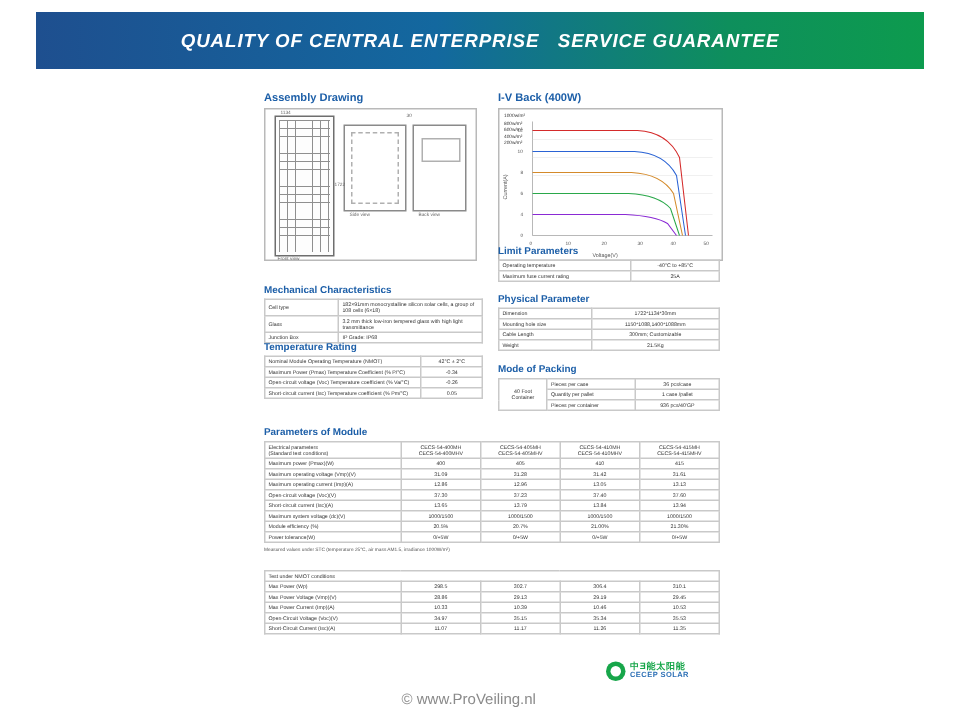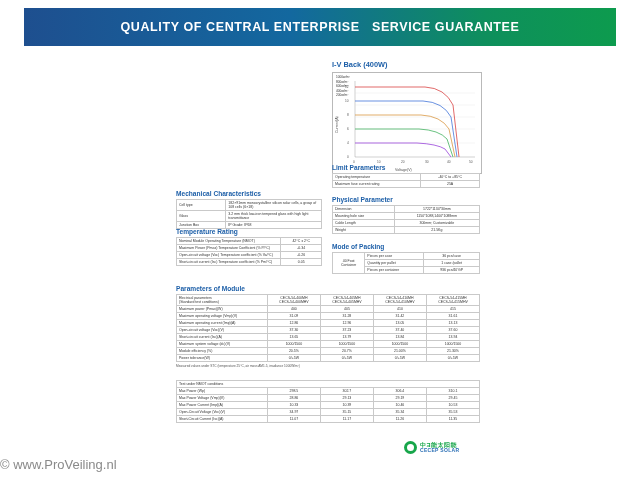--- a/index.html
+++ b/index.html
@@ -3,21 +3,21 @@
 <meta charset="utf-8">
 <style>
   html,body{margin:0;padding:0;background:#ffffff;}
   body{width:640px;height:480px;font-family:"Liberation Sans",sans-serif;color:#222;overflow:hidden;}
   .page{position:relative;width:640px;height:480px;background:#fff;}
 
   
   .banner{
     position:absolute;left:24px;top:8px;width:592px;height:38px;
     background:linear-gradient(90deg,#1e4f8f 0%,#13689f 45%,#0e8f5c 78%,#0d9b4e 100%);
-    display:flex;align-items:center;justify-content:center;
+    display:flex;align-items:center;justify-content:center;font-style:italic;
   }
   .banner-title{
     color:#fff;font-size:12.5px;font-weight:bold;letter-spacing:.6px;white-space:pre;
   }
 
   
   .sec-h{color:#1d5fa8;font-size:6.6px;font-weight:bold;margin:0 0 2px 0;}
   .sec-h.big{font-size:7.4px;}
 
   
@@ -61,31 +61,48 @@
   .note{font-size:3.2px;color:#555;margin-top:1.5px;}
 
   
   .footer{position:absolute;left:0;right:0;bottom:0;height:52px;background:#fff;}
   .logo{position:absolute;left:404px;bottom:26px;display:flex;align-items:center;gap:3px;}
   .logo-mark{width:13px;height:13px;border-radius:50%;background:#17a64a;position:relative;}
   .logo-mark:after{content:"";position:absolute;left:3px;top:3px;width:7px;height:7px;border-radius:50%;background:#fff;}
   .logo-txt{display:flex;flex-direction:column;line-height:1.05;}
   .logo-cn{font-size:6px;color:#17a64a;font-weight:bold;letter-spacing:.5px;}
   .logo-en{font-size:5px;color:#2b6fb5;font-weight:bold;letter-spacing:.3px;}
-  .watermark{position:absolute;left:0;right:15px;bottom:8px;font-size:13px;color:#8a8a8a;}
+  .watermark{position:absolute;left:0;right:15px;bottom:8px;text-align:center;font-size:10px;color:#8a8a8a;}
 </style>
 </head>
 <body>
 
 <div class="page">
 
   <div class="banner">
     <div class="banner-title">QUALITY OF CENTRAL ENTERPRISE   SERVICE GUARANTEE</div>
   </div>
 
+  <div class="assembly">
+    <div class="sec-h big">Assembly Drawing</div>
+    <div class="draw-box">
+      <div class="panel-front">
+        <div class="grid"></div>
+      </div>
+      <div class="lbl" style="left:8px;top:97px;">Front view</div>
+      <div class="side-view"></div>
+      <div class="lbl" style="left:56px;top:68px;">Side view</div>
+      <div class="back-view"></div>
+      <div class="lbl" style="left:102px;top:68px;">Back view</div>
+      <div class="lbl" style="left:10px;top:0px;">1134</div>
+      <div class="lbl" style="left:46px;top:48px;">1722</div>
+      <div class="lbl" style="left:94px;top:2px;">30</div>
+      <div class="panel-bottom" style="top:auto;"></div>
+    </div>
+  </div>
 
   <div class="ivwrap">
     <div class="sec-h big">I-V Back (400W)</div>
     <div class="iv-box">
       <svg width="148" height="100" viewBox="0 0 148 100">
         <g stroke="#888" stroke-width="0.4" fill="none">
           <line x1="22" y1="8" x2="22" y2="84"></line>
           <line x1="22" y1="84" x2="142" y2="84"></line>
         </g>
         <g stroke="#ddd" stroke-width="0.3">

